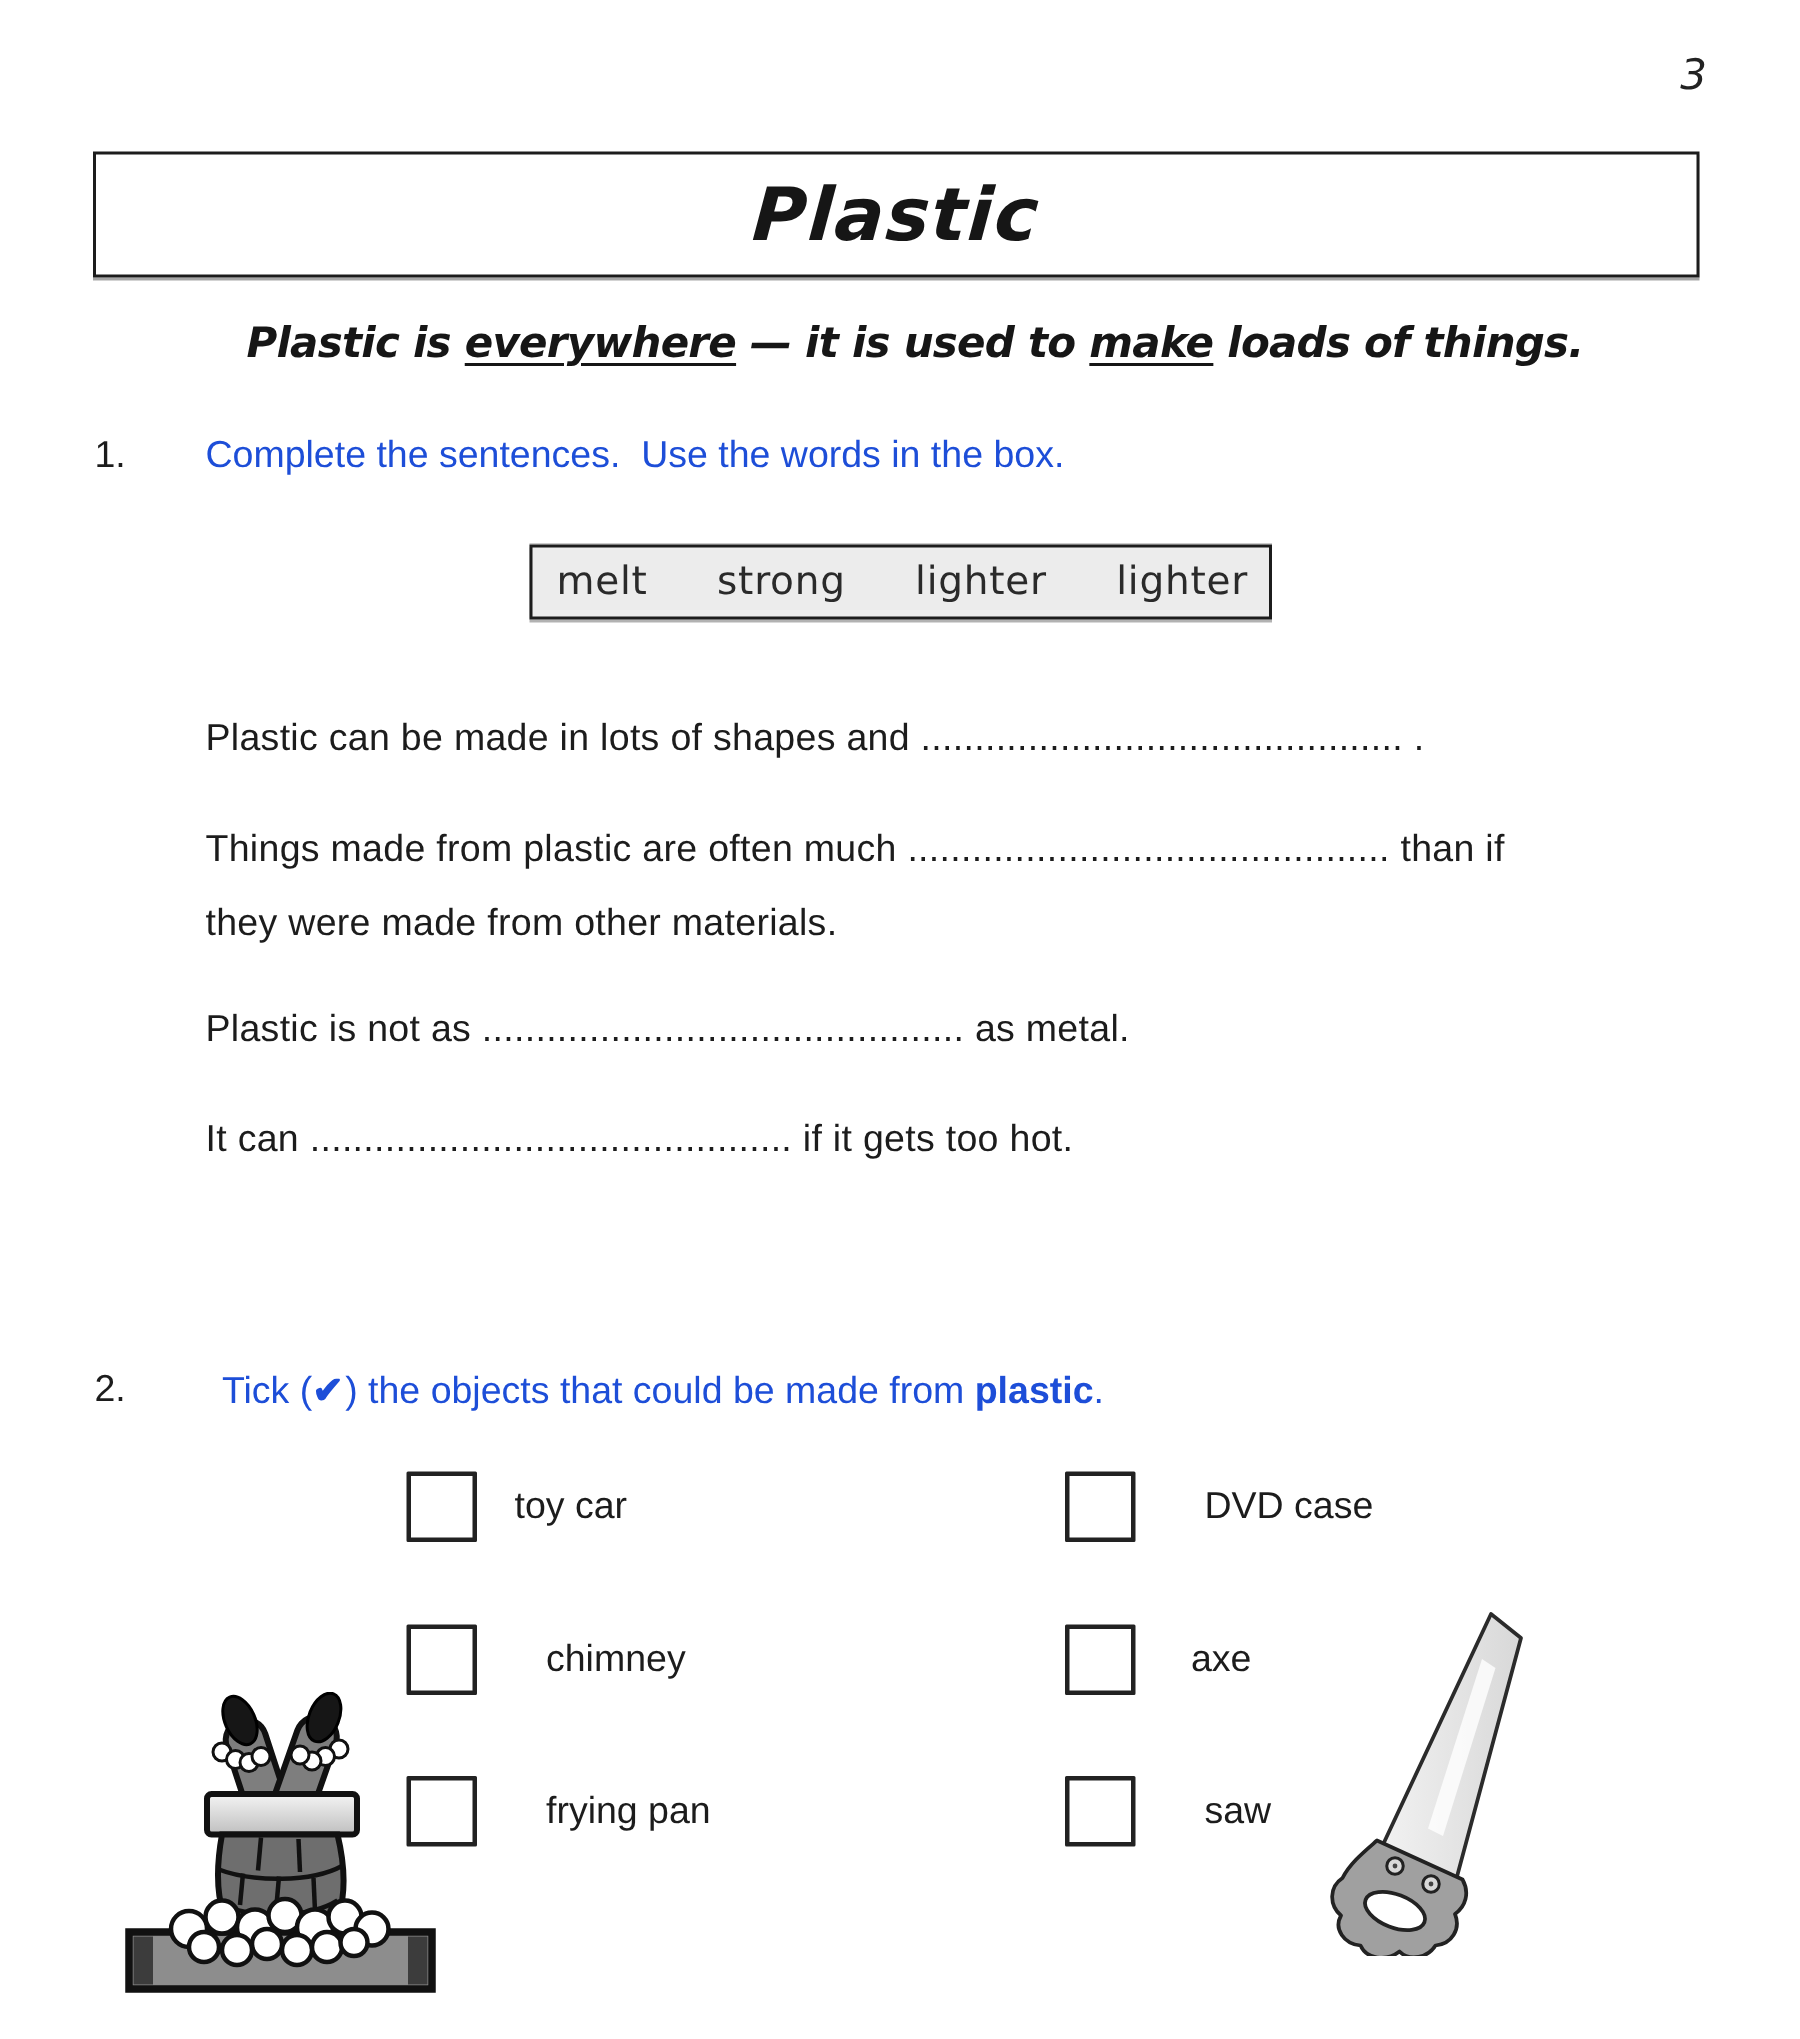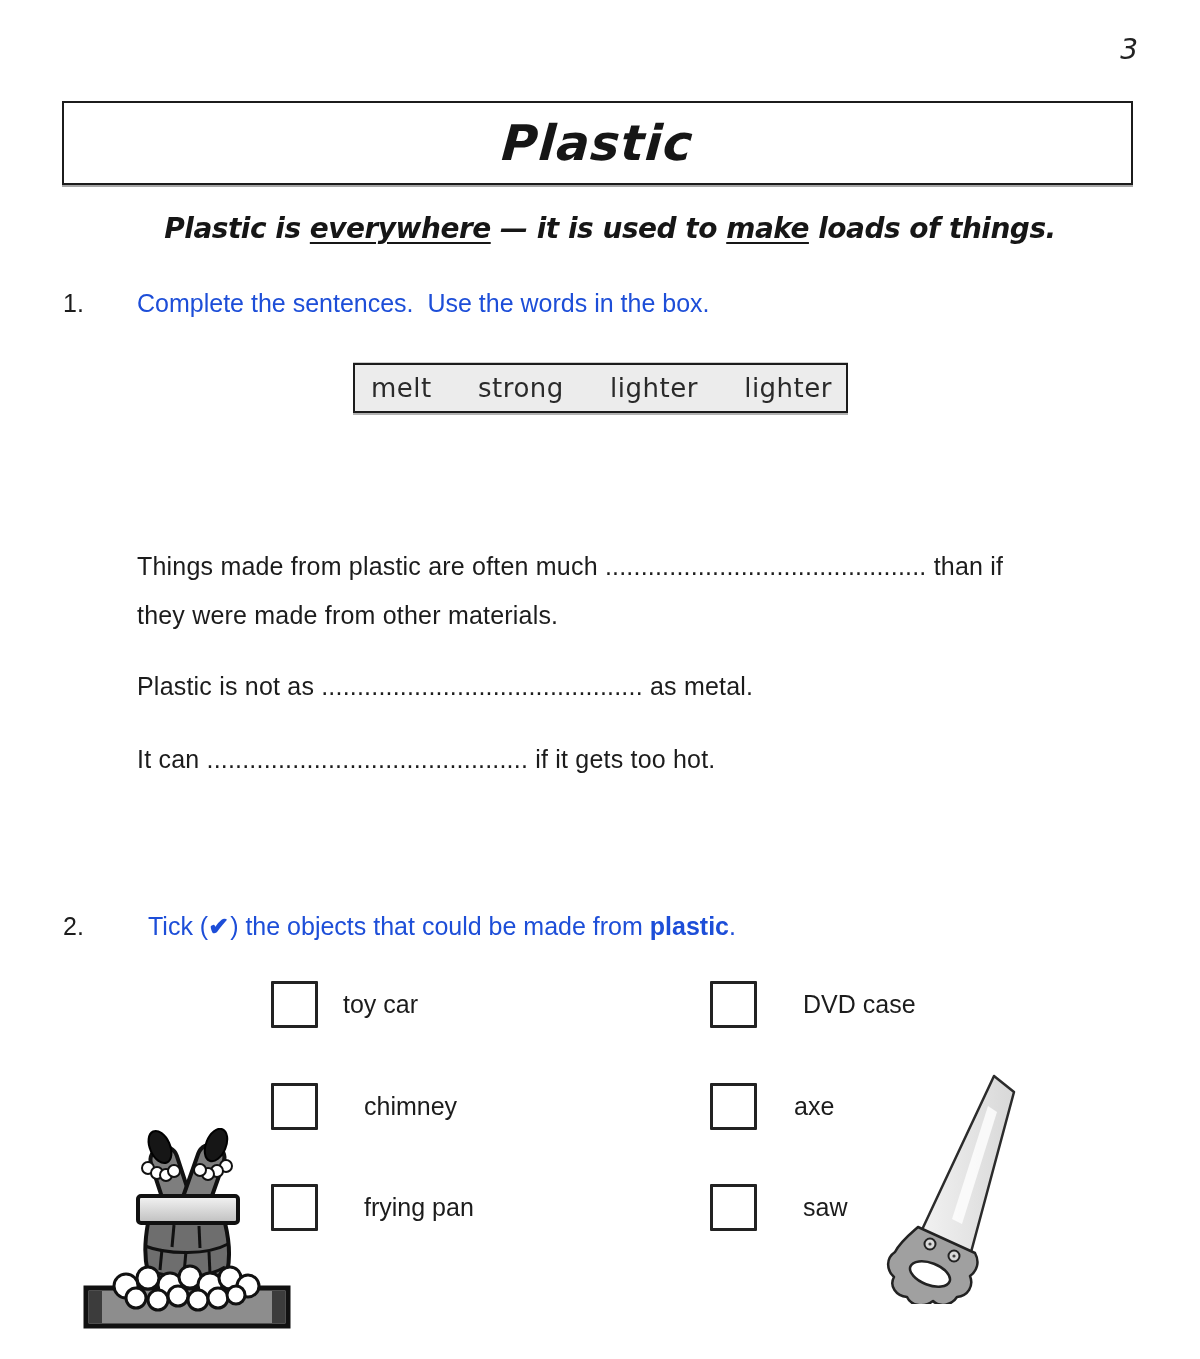--- a/index.html
+++ b/index.html
@@ -144,20 +144,21 @@
   <span class="q-number" style="left:63px; top:289px;">1.</span>
   <span class="q-text" style="left:137px; top:289px;">Complete the sentences.  Use the words in the box.</span>
 
   <div class="word-box">
     <span class="word">melt</span>
     <span class="word">strong</span>
     <span class="word">lighter</span>
     <span class="word">lighter</span>
   </div>
 
+  <div class="sentence" style="top:478px;">Plastic can be made in lots of shapes and ............................................. .</div>
   <div class="sentence" style="top:552px;">Things made from plastic are often much ............................................. than if</div>
   <div class="sentence" style="top:601px;">they were made from other materials.</div>
   <div class="sentence" style="top:672px;">Plastic is not as ............................................. as metal.</div>
   <div class="sentence" style="top:745px;">It can ............................................. if it gets too hot.</div>
 
   <span class="q-number" style="left:63px; top:912px;">2.</span>
   <span class="q-text" style="left:148px; top:912px;"><span>Tick (</span><span class="tick">✔</span><span>) the objects that could be made from </span><span class="bold">plastic</span><span>.</span></span>
 
   <div class="cb-item" style="left:271px; top:981px;gap:25px;">
     <span class="cb-box"></span>

